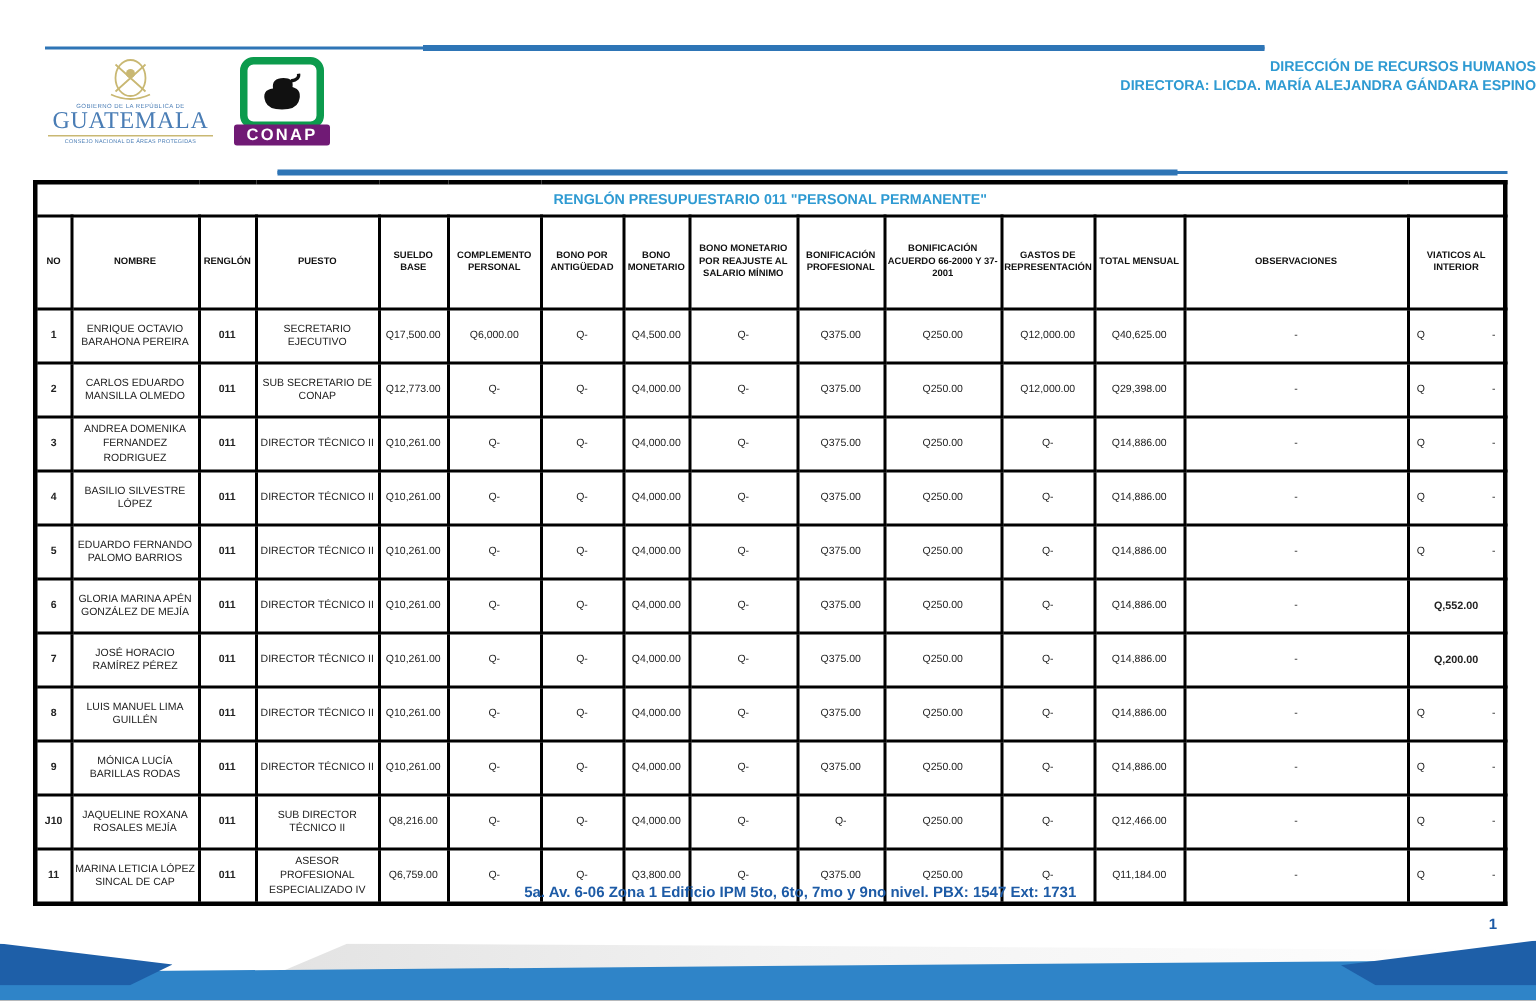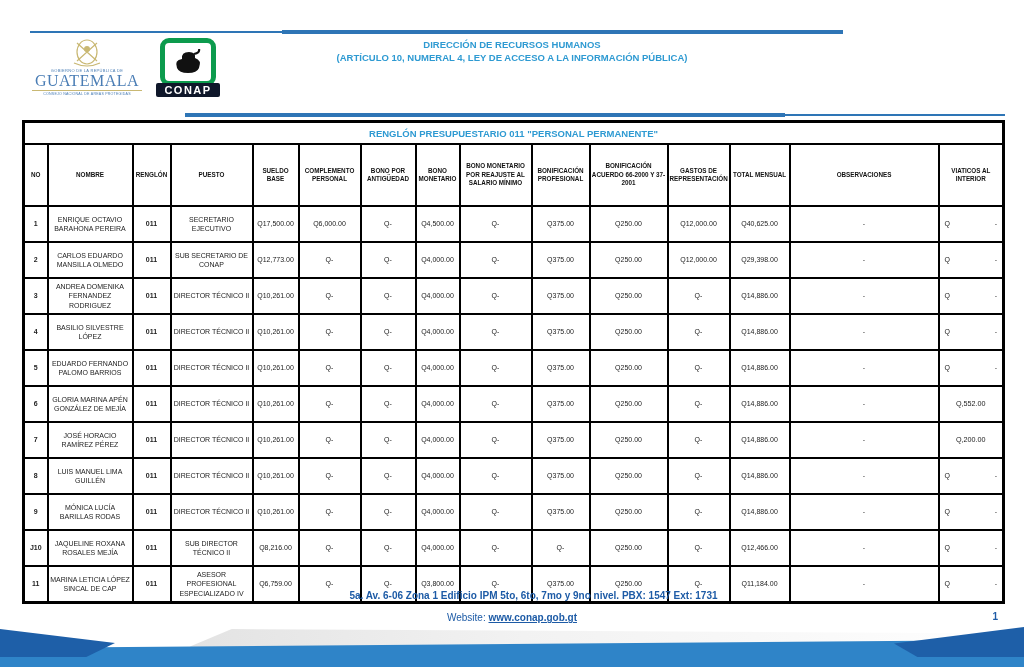--- a/index.html
+++ b/index.html
@@ -15,37 +15,37 @@
   
   .logos{position:absolute;top:38px;left:32px;display:flex;align-items:flex-start;}
   .logo-guatemala{width:110px;text-align:center;color:#4a7db5;}
   .g-emblem{height:30px;display:flex;justify-content:center;align-items:center;}
   .g-top{font-size:4px;letter-spacing:.3px;color:#4a7db5;}
   .g-name{font-family:"Liberation Serif",serif;font-size:16px;letter-spacing:.5px;color:#4a7db5;line-height:1;}
   .g-bottom{font-size:3.6px;letter-spacing:.2px;color:#4a7db5;border-top:1px solid #c9b873;margin-top:1px;padding-top:1px;}
   .logo-conap{margin-left:14px;width:64px;text-align:center;}
   .monkey-box{width:46px;height:38px;border:5px solid #0c9b4d;border-radius:9px;background:#fff;
               display:flex;align-items:center;justify-content:center;margin:0 auto;}
-  .conap-banner{background:#0f172a;color:#fff;font-weight:bold;font-size:11px;letter-spacing:1.5px;
+  .conap-banner{background:#701a75;color:#fff;font-weight:bold;font-size:11px;letter-spacing:1.5px;
                 padding:1px 2px;margin-top:-3px;border-radius:2px;}
 
   
-  .header-text{position:absolute;top:38px;left:0;right:0;text-align:center;
+  .header-text{position:absolute;top:38px;left:0;right:0;text-align:right;
                color:#2e9ad2;font-weight:bold;font-size:9.5px;line-height:13px;}
 
   
   table.payroll{position:absolute;top:120px;left:22px;width:980px;border-collapse:collapse;
                 table-layout:fixed;border:3px solid #000;}
   table.payroll td,table.payroll th{border:2px solid #000;overflow:hidden;padding:1px;vertical-align:middle;}
   .table-title-cell{color:#2e9ad2;font-weight:bold;font-size:9.5px;text-align:center;height:18px;}
   thead th{font-size:6.3px;font-weight:bold;text-align:center;height:58px;color:#111;line-height:1.35;}
   tbody td{font-size:7px;text-align:center;height:32px;color:#222;line-height:1.3;}
   tbody td.b{font-weight:bold;}
   .viaticos-split{display:flex;justify-content:space-between;padding:0 4px;}
-  .viaticos-bold{font-weight:normal;font-size:7.2px;}
+  .viaticos-bold{font-weight:bold;font-size:7.2px;}
 
   
   .address{position:absolute;top:590px;left:0;right:0;text-align:center;
            color:#1d5ba6;font-weight:bold;font-size:10px;margin-left:43px;}
   .website{position:absolute;top:612px;left:0;right:0;text-align:center;
            color:#1d5ba6;font-size:10px;}
   .website a{color:#1d5ba6;font-weight:bold;text-decoration:underline;}
   .page-number{position:absolute;top:611px;right:26px;color:#1d5ba6;font-weight:bold;font-size:10px;}
 
   
@@ -89,21 +89,21 @@
           <path d="M4 19 q-3 -8 5 -9 q-1 -7 7 -7 q7 0 6 6 q7 2 4 10 q-2 5 -11 5 q-9 0 -11 -5z" fill="#111"></path>
           <path d="M21 5 q6 -1 5 -5" stroke="#111" stroke-width="2.2" fill="none"></path>
         </svg>
       </div>
       <div class="conap-banner">CONAP</div>
     </div>
   </div>
 
   <div class="header-text">
     <div>DIRECCIÓN DE RECURSOS HUMANOS</div>
-    <div>(ARTÍCULO 10, NUMERAL 4, LEY DE ACCESO A LA INFORMACIÓN PÚBLICA)</div>
+    <div>DIRECTORA: LICDA. MARÍA ALEJANDRA GÁNDARA ESPINO</div>
   </div>
 
   <div class="header-rule"></div>
   <div class="header-rule-thick"></div>
 
   <table class="payroll">
     <colgroup>
       <col style="width:24px">
         <col style="width:85px">
         <col style="width:38px">
@@ -372,24 +372,20 @@
             <div class="viaticos-split">
               <span>Q</span>
               <span>-</span>
             </div>
           </td>
         </tr>
       </tbody>
   </table>
 
   <div class="address">5a. Av. 6-06 Zona 1 Edificio IPM 5to, 6to, 7mo y 9no nivel. PBX: 1547 Ext: 1731</div>
-  <div class="website">
-    <span>Website:</span>
-    <a href="#">www.conap.gob.gt</a>
-  </div>
   <div class="page-number">1</div>
 
   <div class="band-ribbon"></div>
   <div class="band-main"></div>
   <div class="band-dark-left"></div>
   <div class="band-dark-right"></div>
 
 </div>
 
 </body></html>

